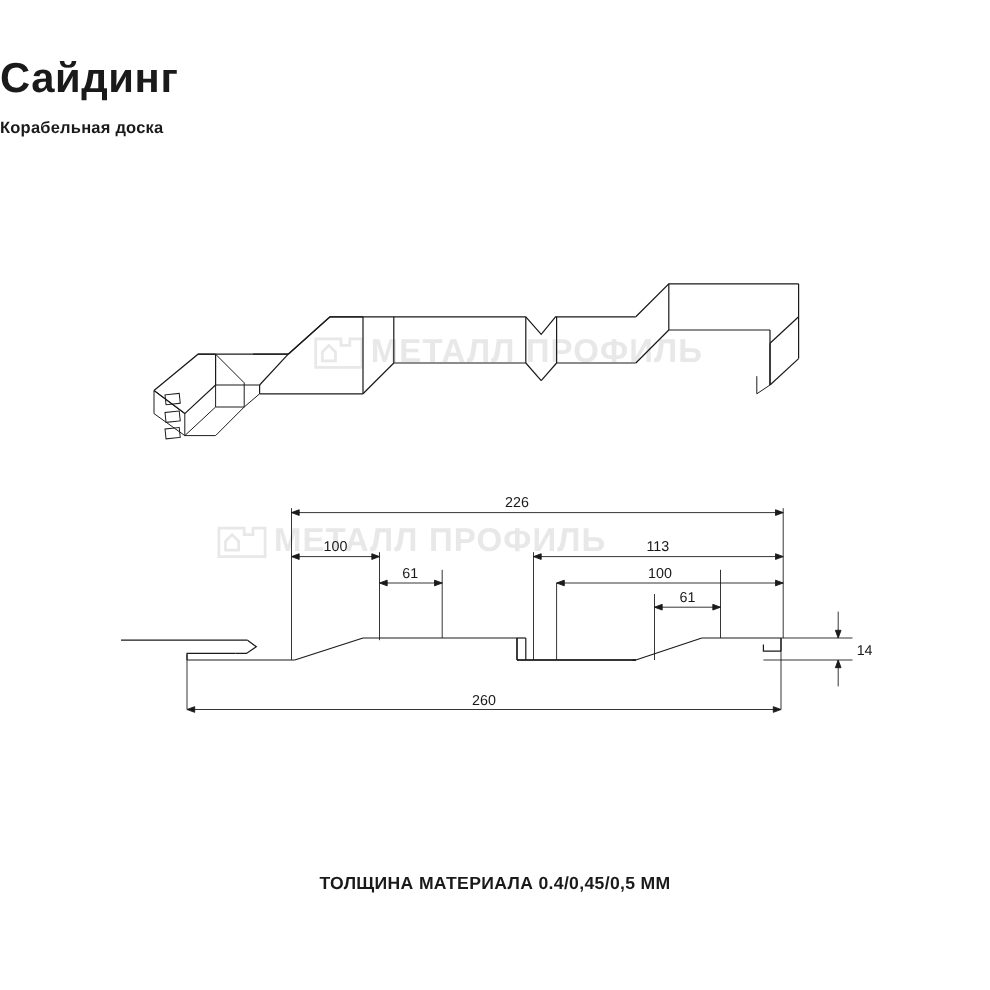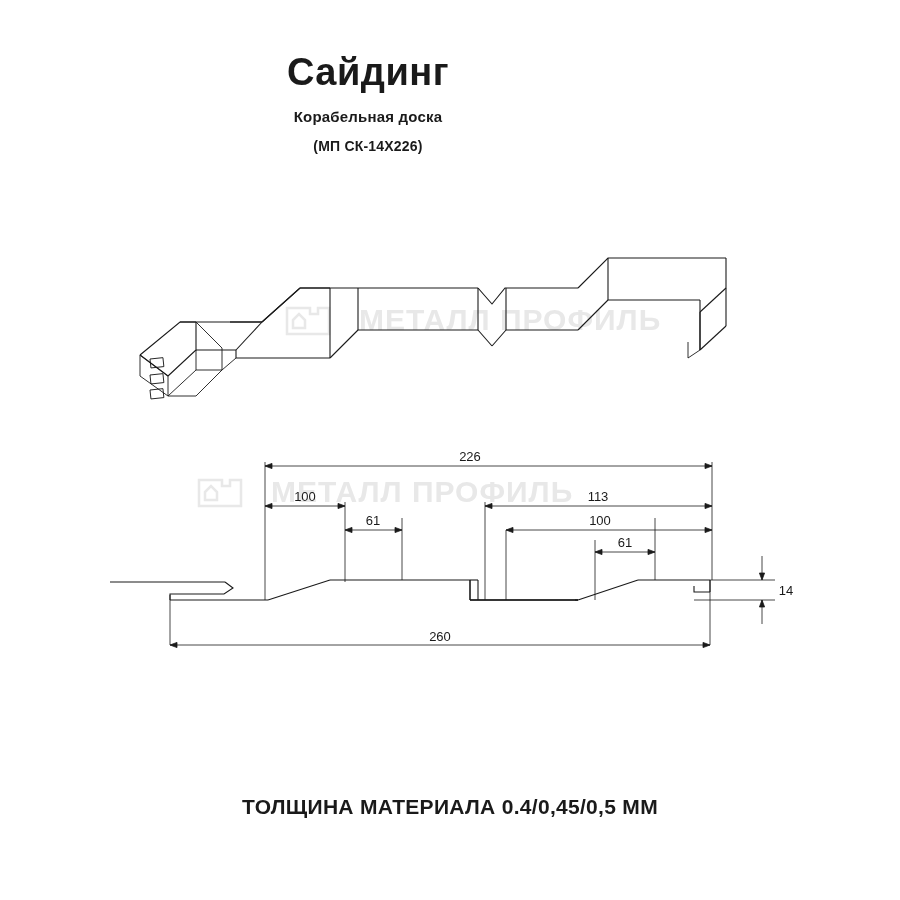--- a/index.html
+++ b/index.html
@@ -19,21 +19,21 @@
     position: relative;
     width: 900px;
     height: 900px;
   }
   
   .header {
     position: absolute;
     top: 52px;
     left: 0;
     width: 736px;
-    text-align: center;
+    text-align: left;
   }
   .title {
     font-size: 38px;
     font-weight: bold;
     letter-spacing: 0.5px;
     line-height: 1.1;
     margin: 0;
   }
   .subtitle {
     font-size: 15px;
@@ -45,21 +45,21 @@
     font-size: 14px;
     font-weight: bold;
     margin-top: 13px;
     letter-spacing: 0.2px;
   }
   
   .watermark {
     position: absolute;
     display: flex;
     align-items: center;
-    gap: 28px;
+    gap: 6px;
     color: #e8e8e8;
     font-weight: bold;
     user-select: none;
     pointer-events: none;
     white-space: nowrap;
   }
   .wm1 {
     left: 285px;
     top: 300px;
     font-size: 30px;
@@ -101,34 +101,33 @@
     fill: #1a1a1a;
     text-anchor: middle;
   }
   
   .footer {
     position: absolute;
     left: 0;
     top: 795px;
     width: 900px;
     text-align: center;
-    font-size: 21px;
+    font-size: 16px;
     font-weight: bold;
     letter-spacing: 0.3px;
   }
 </style>
 </head>
 <body>
 
 <div class="page">
 
   <div class="header">
     <div class="title">Сайдинг</div>
     <div class="subtitle">Корабельная доска</div>
-    <div class="code">(МП СК-14Х226)</div>
   </div>
 
   <div class="watermark wm1">
     <svg class="wm-logo" viewBox="0 0 46 40">
       <path d="M2 8 L2 34 L44 34 L44 8 L33 8 L33 14 L25 14 L25 8 Z" fill="none" stroke="#e8e8e8" stroke-width="2.5"></path>
       <path d="M8 20 L14 14 L20 20 L20 28 L8 28 Z" fill="none" stroke="#e8e8e8" stroke-width="2.5"></path>
     </svg>
     <span>МЕТАЛЛ ПРОФИЛЬ</span>
   </div>
 

